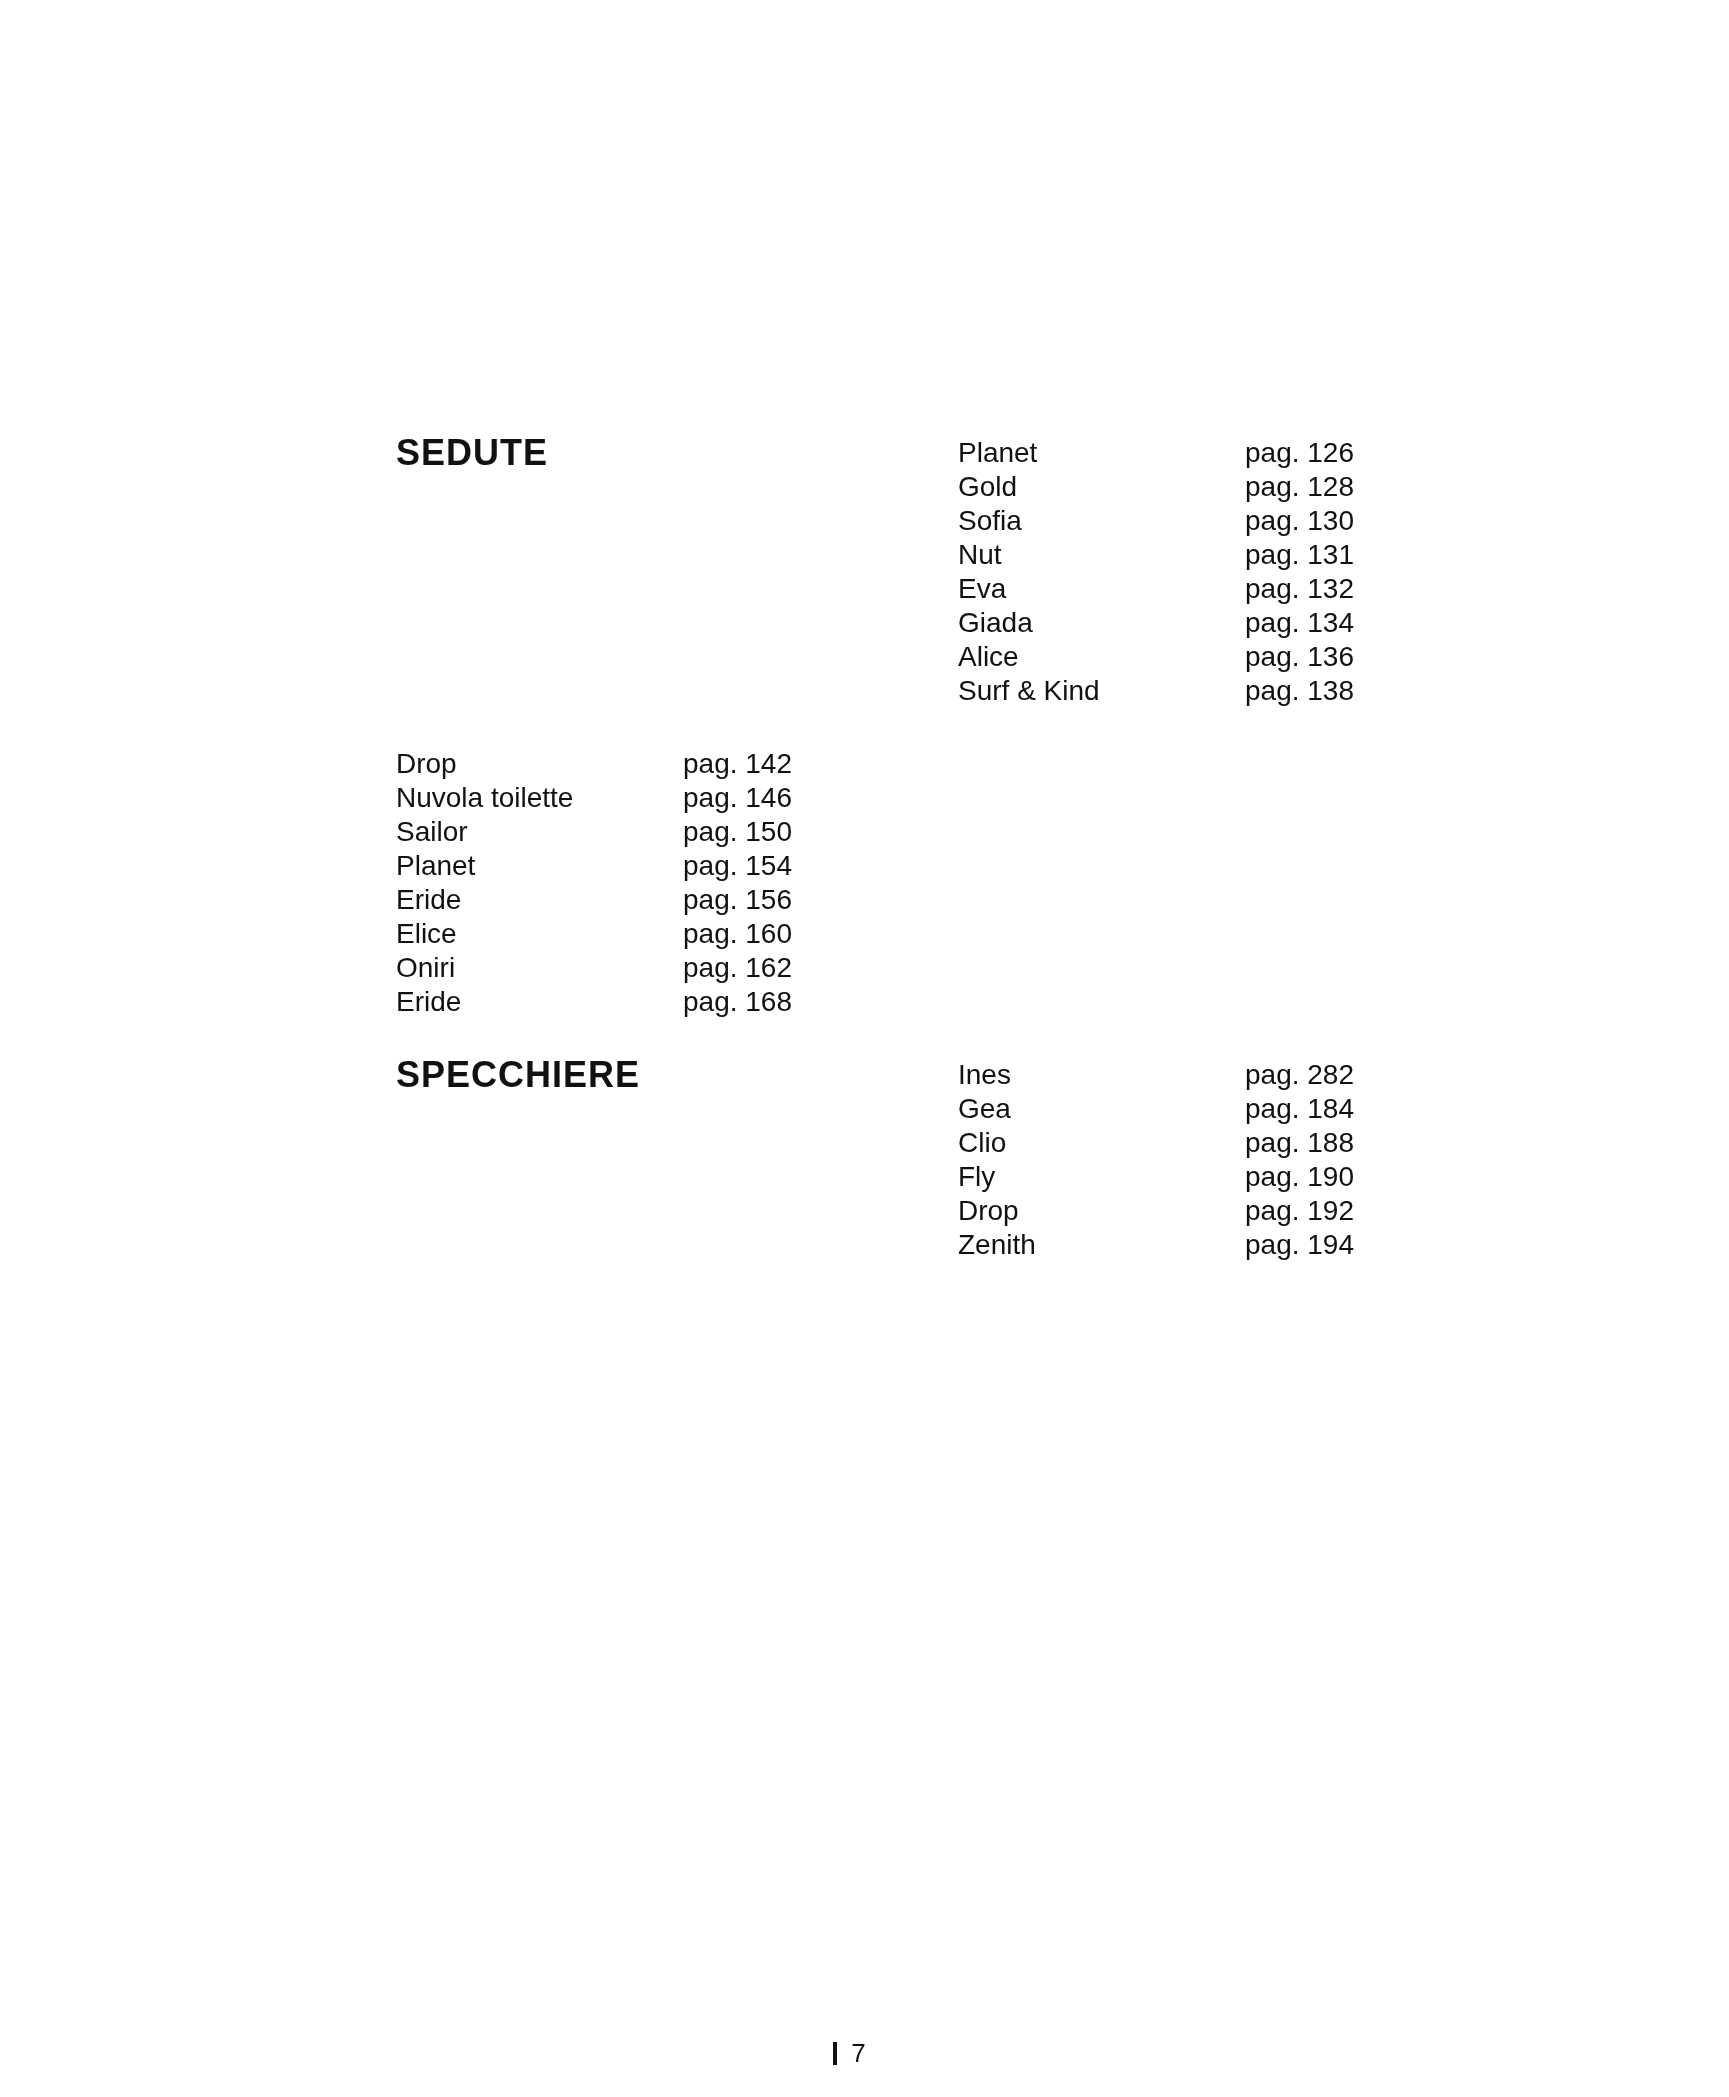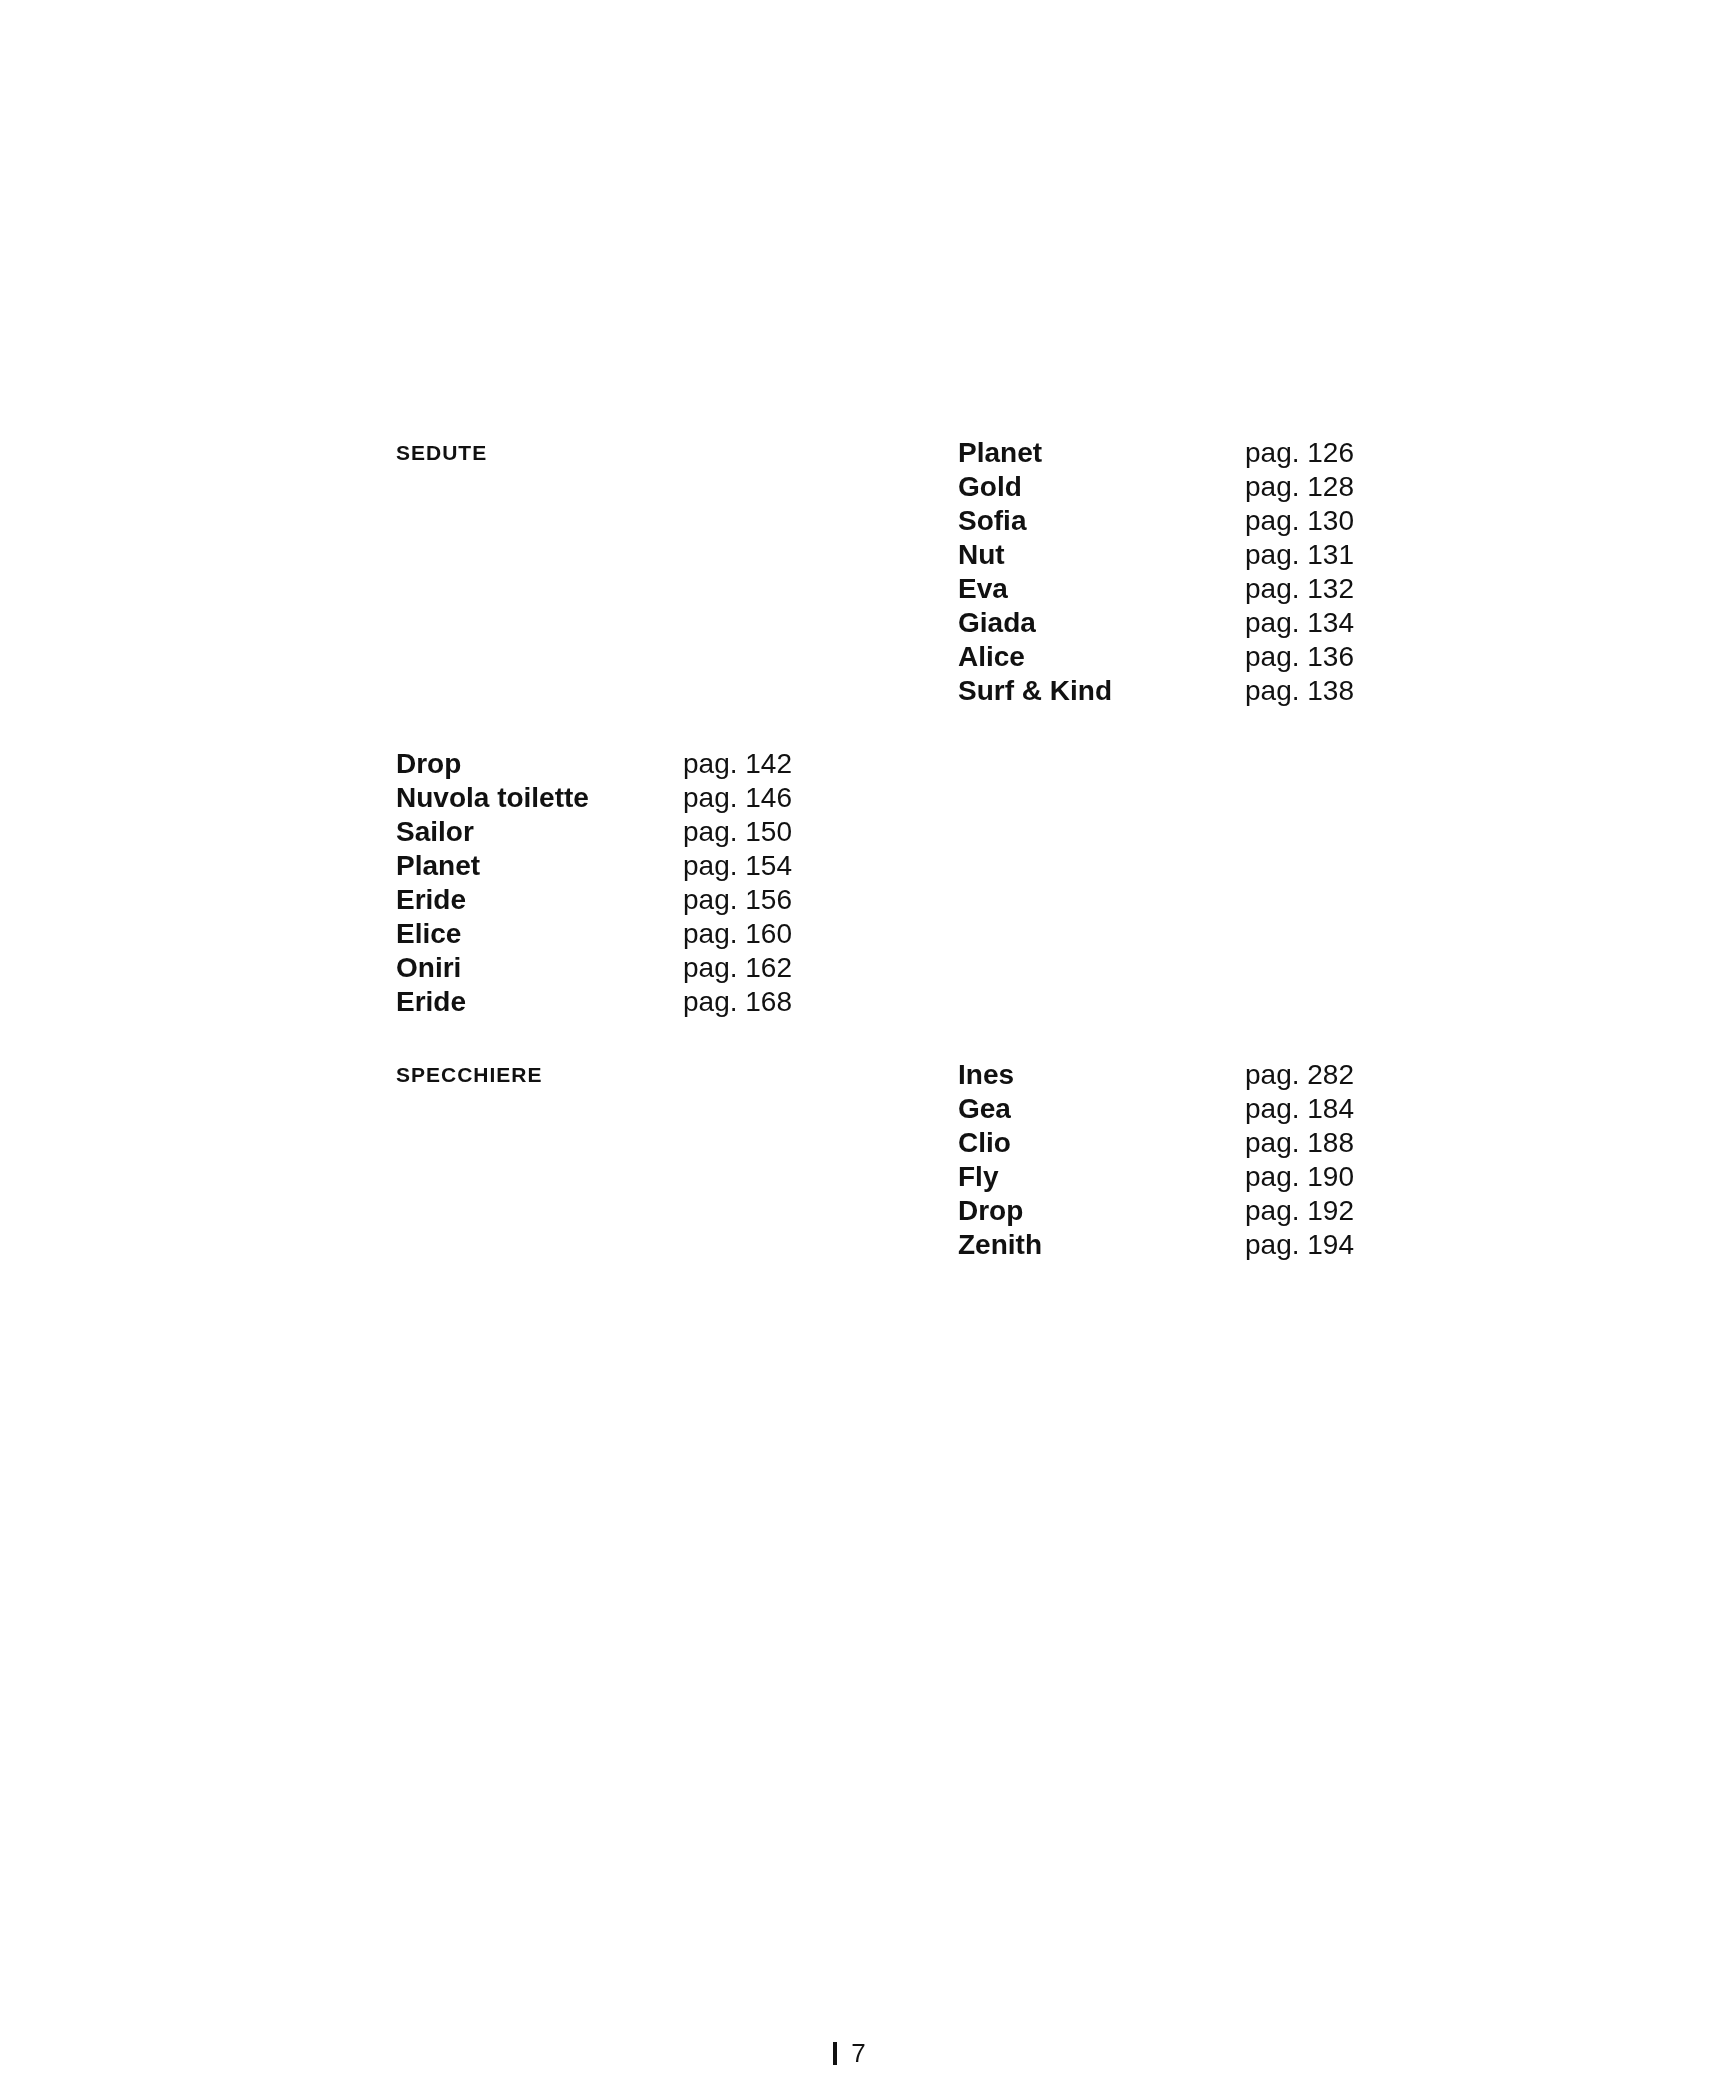--- a/index.html
+++ b/index.html
@@ -21,40 +21,39 @@
     top: 436px;
   }
   .toc-section {
     display: flex;
     align-items: flex-start;
     margin-bottom: 39px;
   }
   .section-title {
     width: 562px;
     margin: 0;
-    font-size: 21px;
+    font-size: 36px;
     font-weight: 700;
     letter-spacing: 1px;
     line-height: 34px;
     white-space: nowrap;
   }
   .section-rows {
     display: flex;
     flex-direction: column;
   }
   .toc-row {
     display: flex;
     line-height: 34px;
     font-size: 28px;
     font-weight: 400;
   }
   .item-name {
     width: 287px;
     white-space: nowrap;
-    font-weight: bold;
   }
   .item-page {
     white-space: nowrap;
   }
   .footer {
     position: absolute;
     left: 833px;
     top: 2040px;
     display: flex;
     align-items: center;

